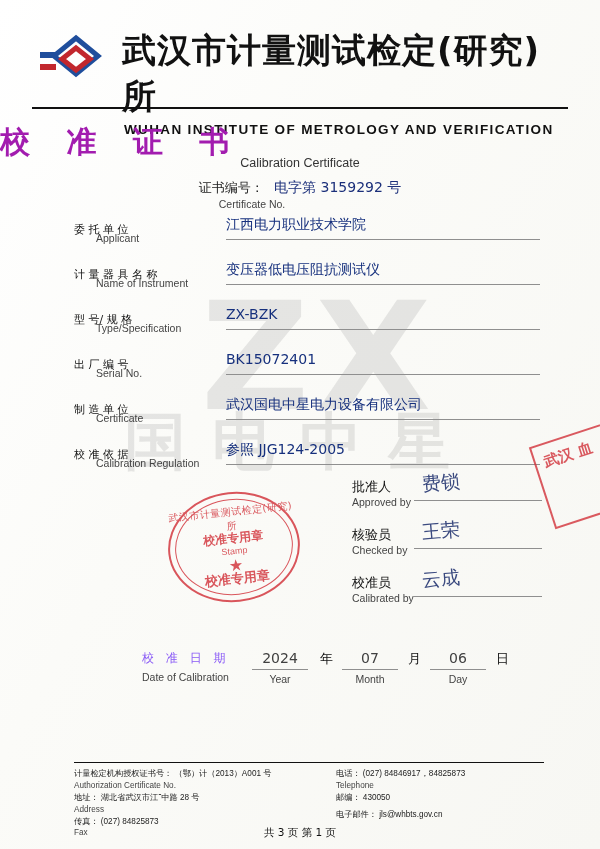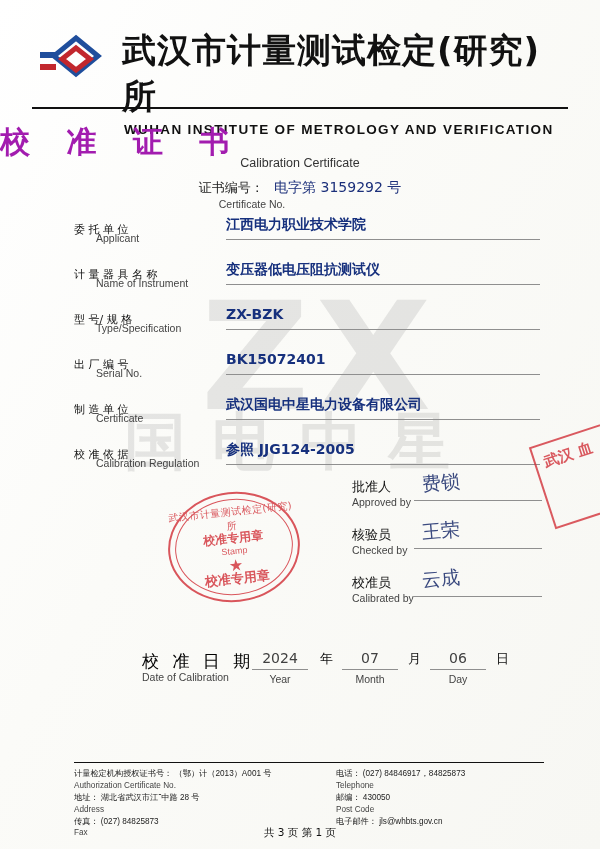--- a/index.html
+++ b/index.html
@@ -133,21 +133,20 @@
   }
   .value {
     position:absolute; left:152px; right:0; top:-1px;
     font-size:14px;
     color:#16307d;
     font-family:"DejaVu Sans", sans-serif;
     padding-bottom:4px;
     border-bottom:1px solid #8f8f8f;
     height:22px;
     line-height:22px;
-    font-weight:bold;
   }
   
   .sigs {
     position:absolute; top:478px; left:352px; width:190px;
   }
   .sigrow { position:relative; height:48px; }
   .sigrow .s-cn {
     position:absolute; left:0; top:0;
     font-size:13px; color:#111;
     font-family:"DejaVu Sans", sans-serif;
@@ -230,22 +229,22 @@
     line-height:1.25;
     overflow:hidden;
   }
   
   .daterow {
     position:absolute; top:650px; left:142px; right:60px;
     height:42px;
   }
   .daterow .d-cn {
     position:absolute; left:0; top:0;
-    font-size:17px;
-    color:#000000;
+    font-size:12px;
+    color:#8b5cf6;
     font-family:"DejaVu Sans", sans-serif;
     letter-spacing:4px;
   }
   .daterow .d-en {
     position:absolute; left:0; top:21px;
     font-size:10.5px; color:#444;
   }
   .dcell {
     position:absolute; top:0;
     text-align:center;
@@ -437,21 +436,20 @@
     </div>
     <div class="foot-col right">
       <div class="foot-line">
         <span class="f-cn">电话：</span>
         <span class="foot-inline">(027) 84846917，84825873</span>
         <span class="f-en">Telephone</span>
       </div>
       <div class="foot-line">
         <span class="f-cn">邮编：</span>
         <span class="foot-inline">430050</span>
-        <span class="f-en">Post Code</span>
       </div>
       <div class="foot-line">
         <span class="f-cn">电子邮件：</span>
         <span class="foot-inline">jls@whbts.gov.cn</span>
       </div>
     </div>
   </div>
 
   <div class="pagefoot">共 3 页 第 1 页</div>
 </div>

